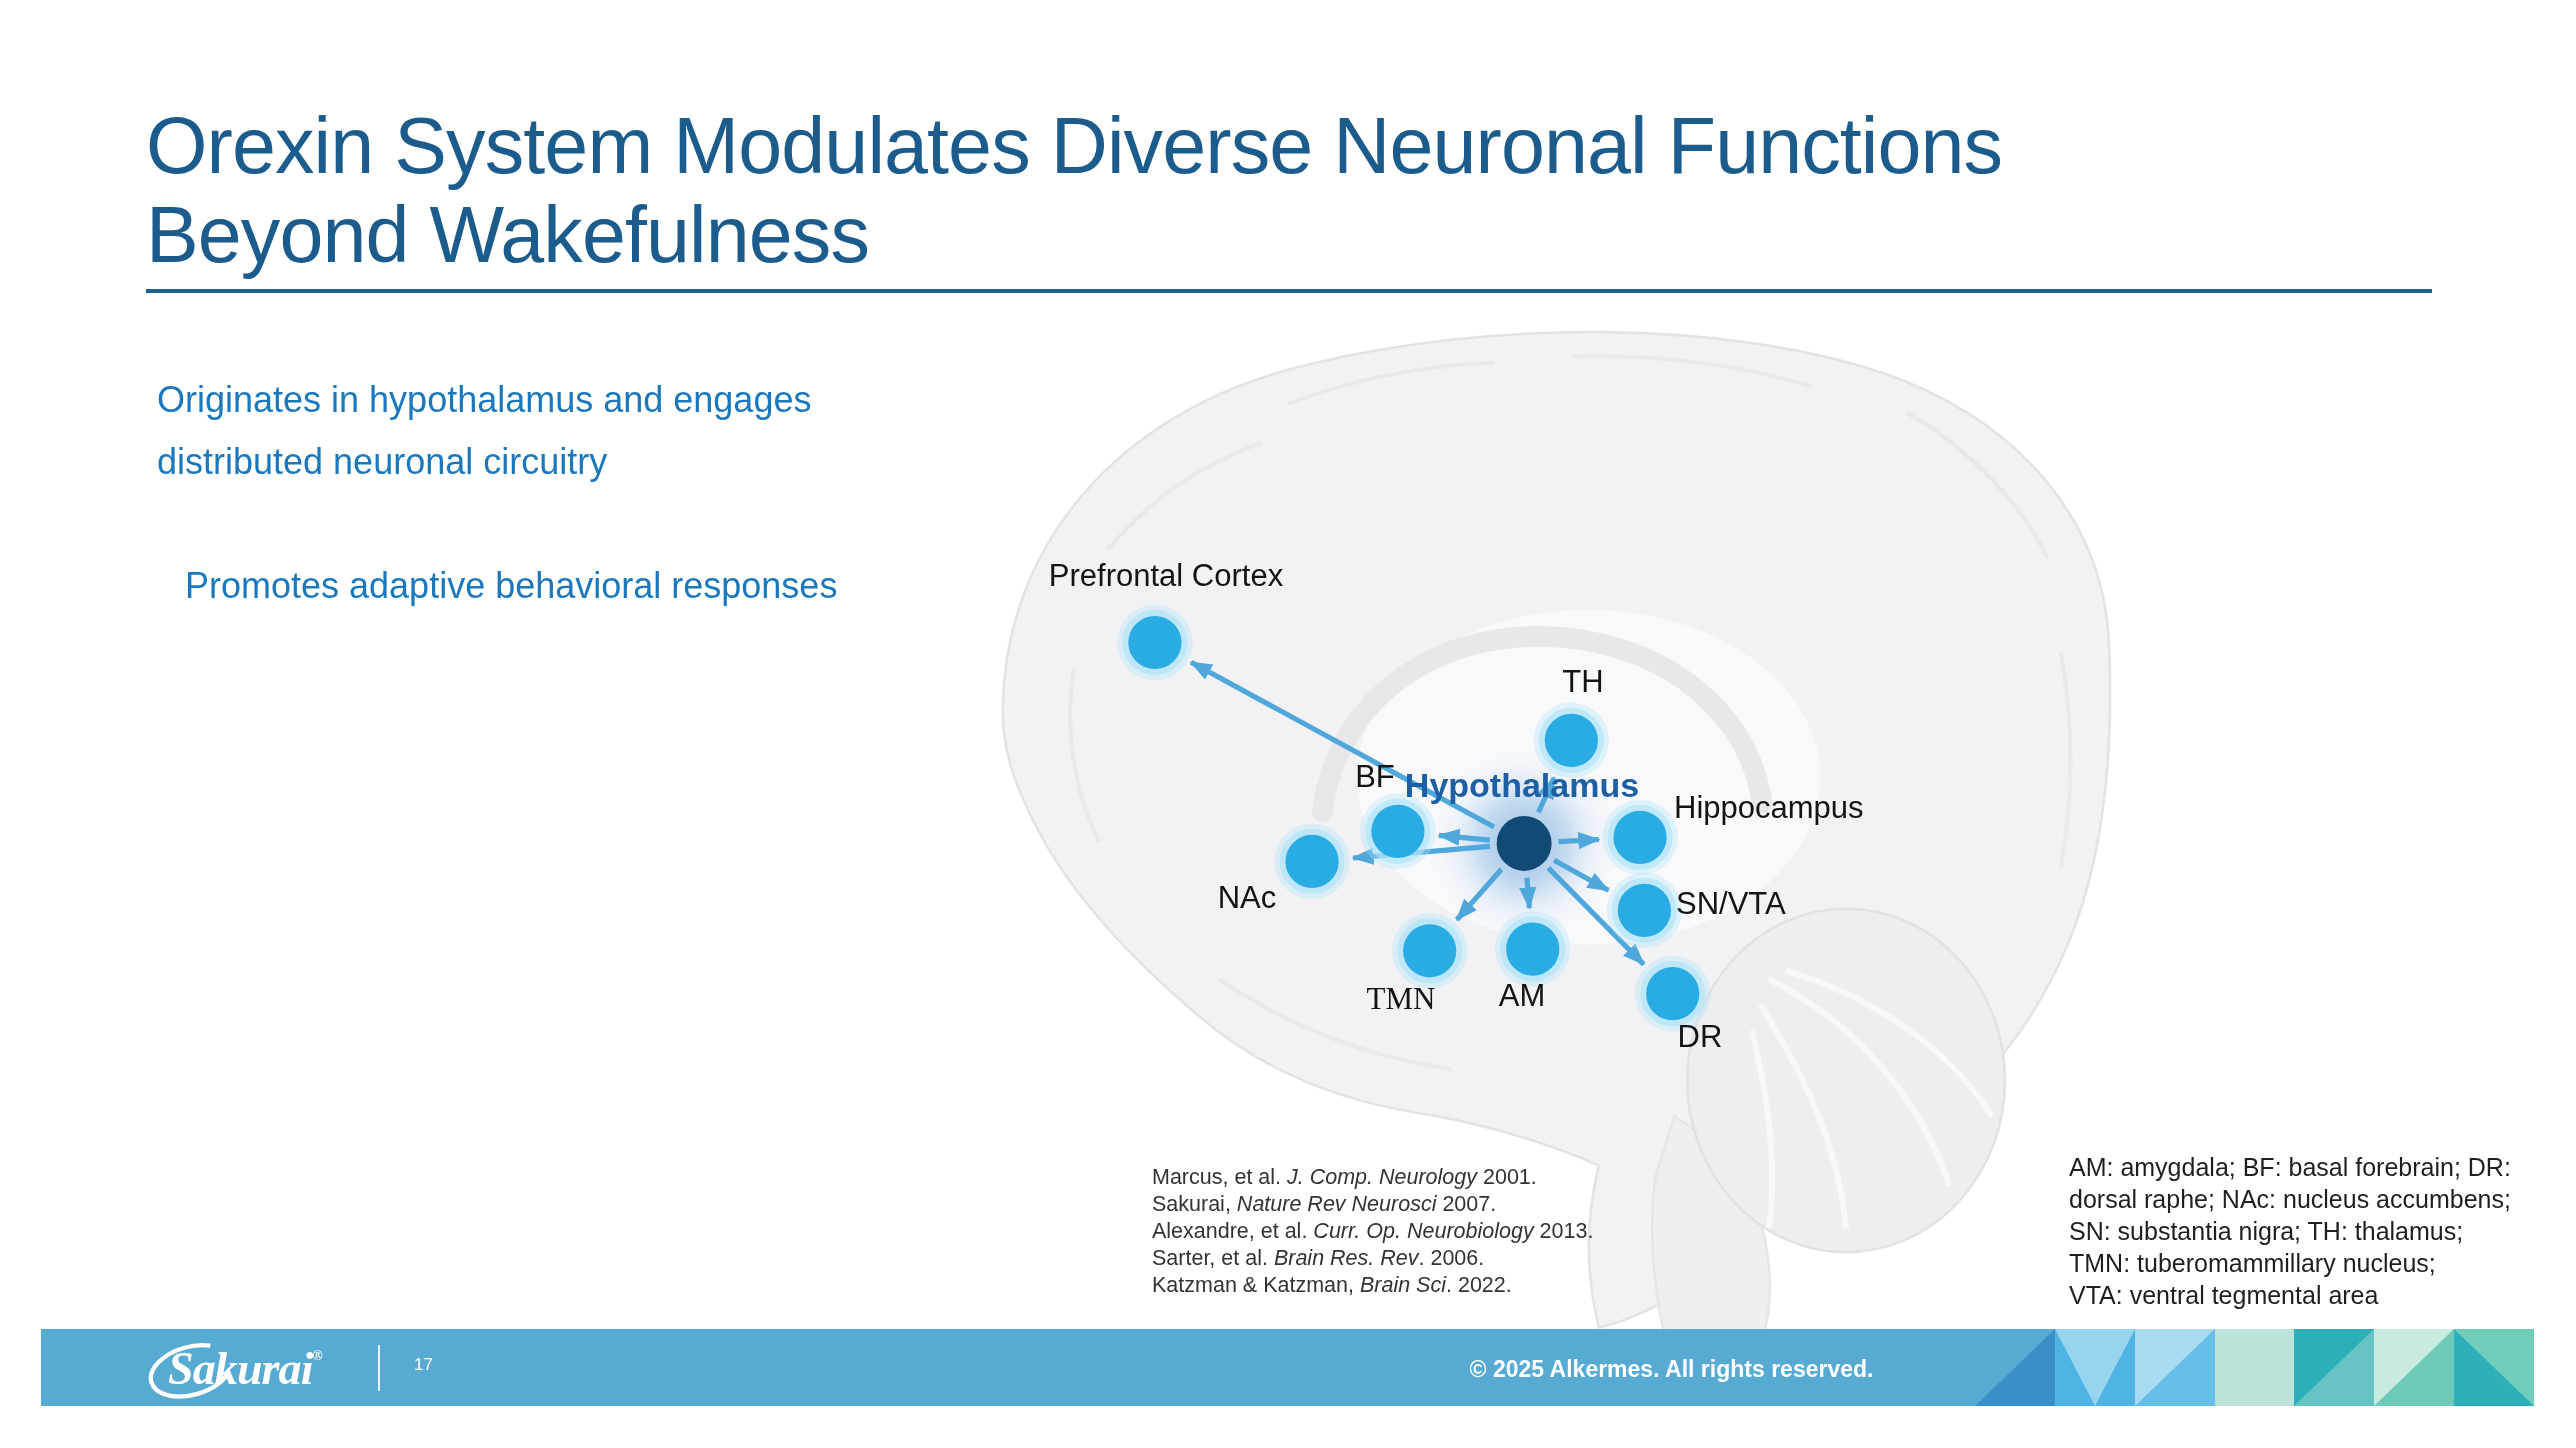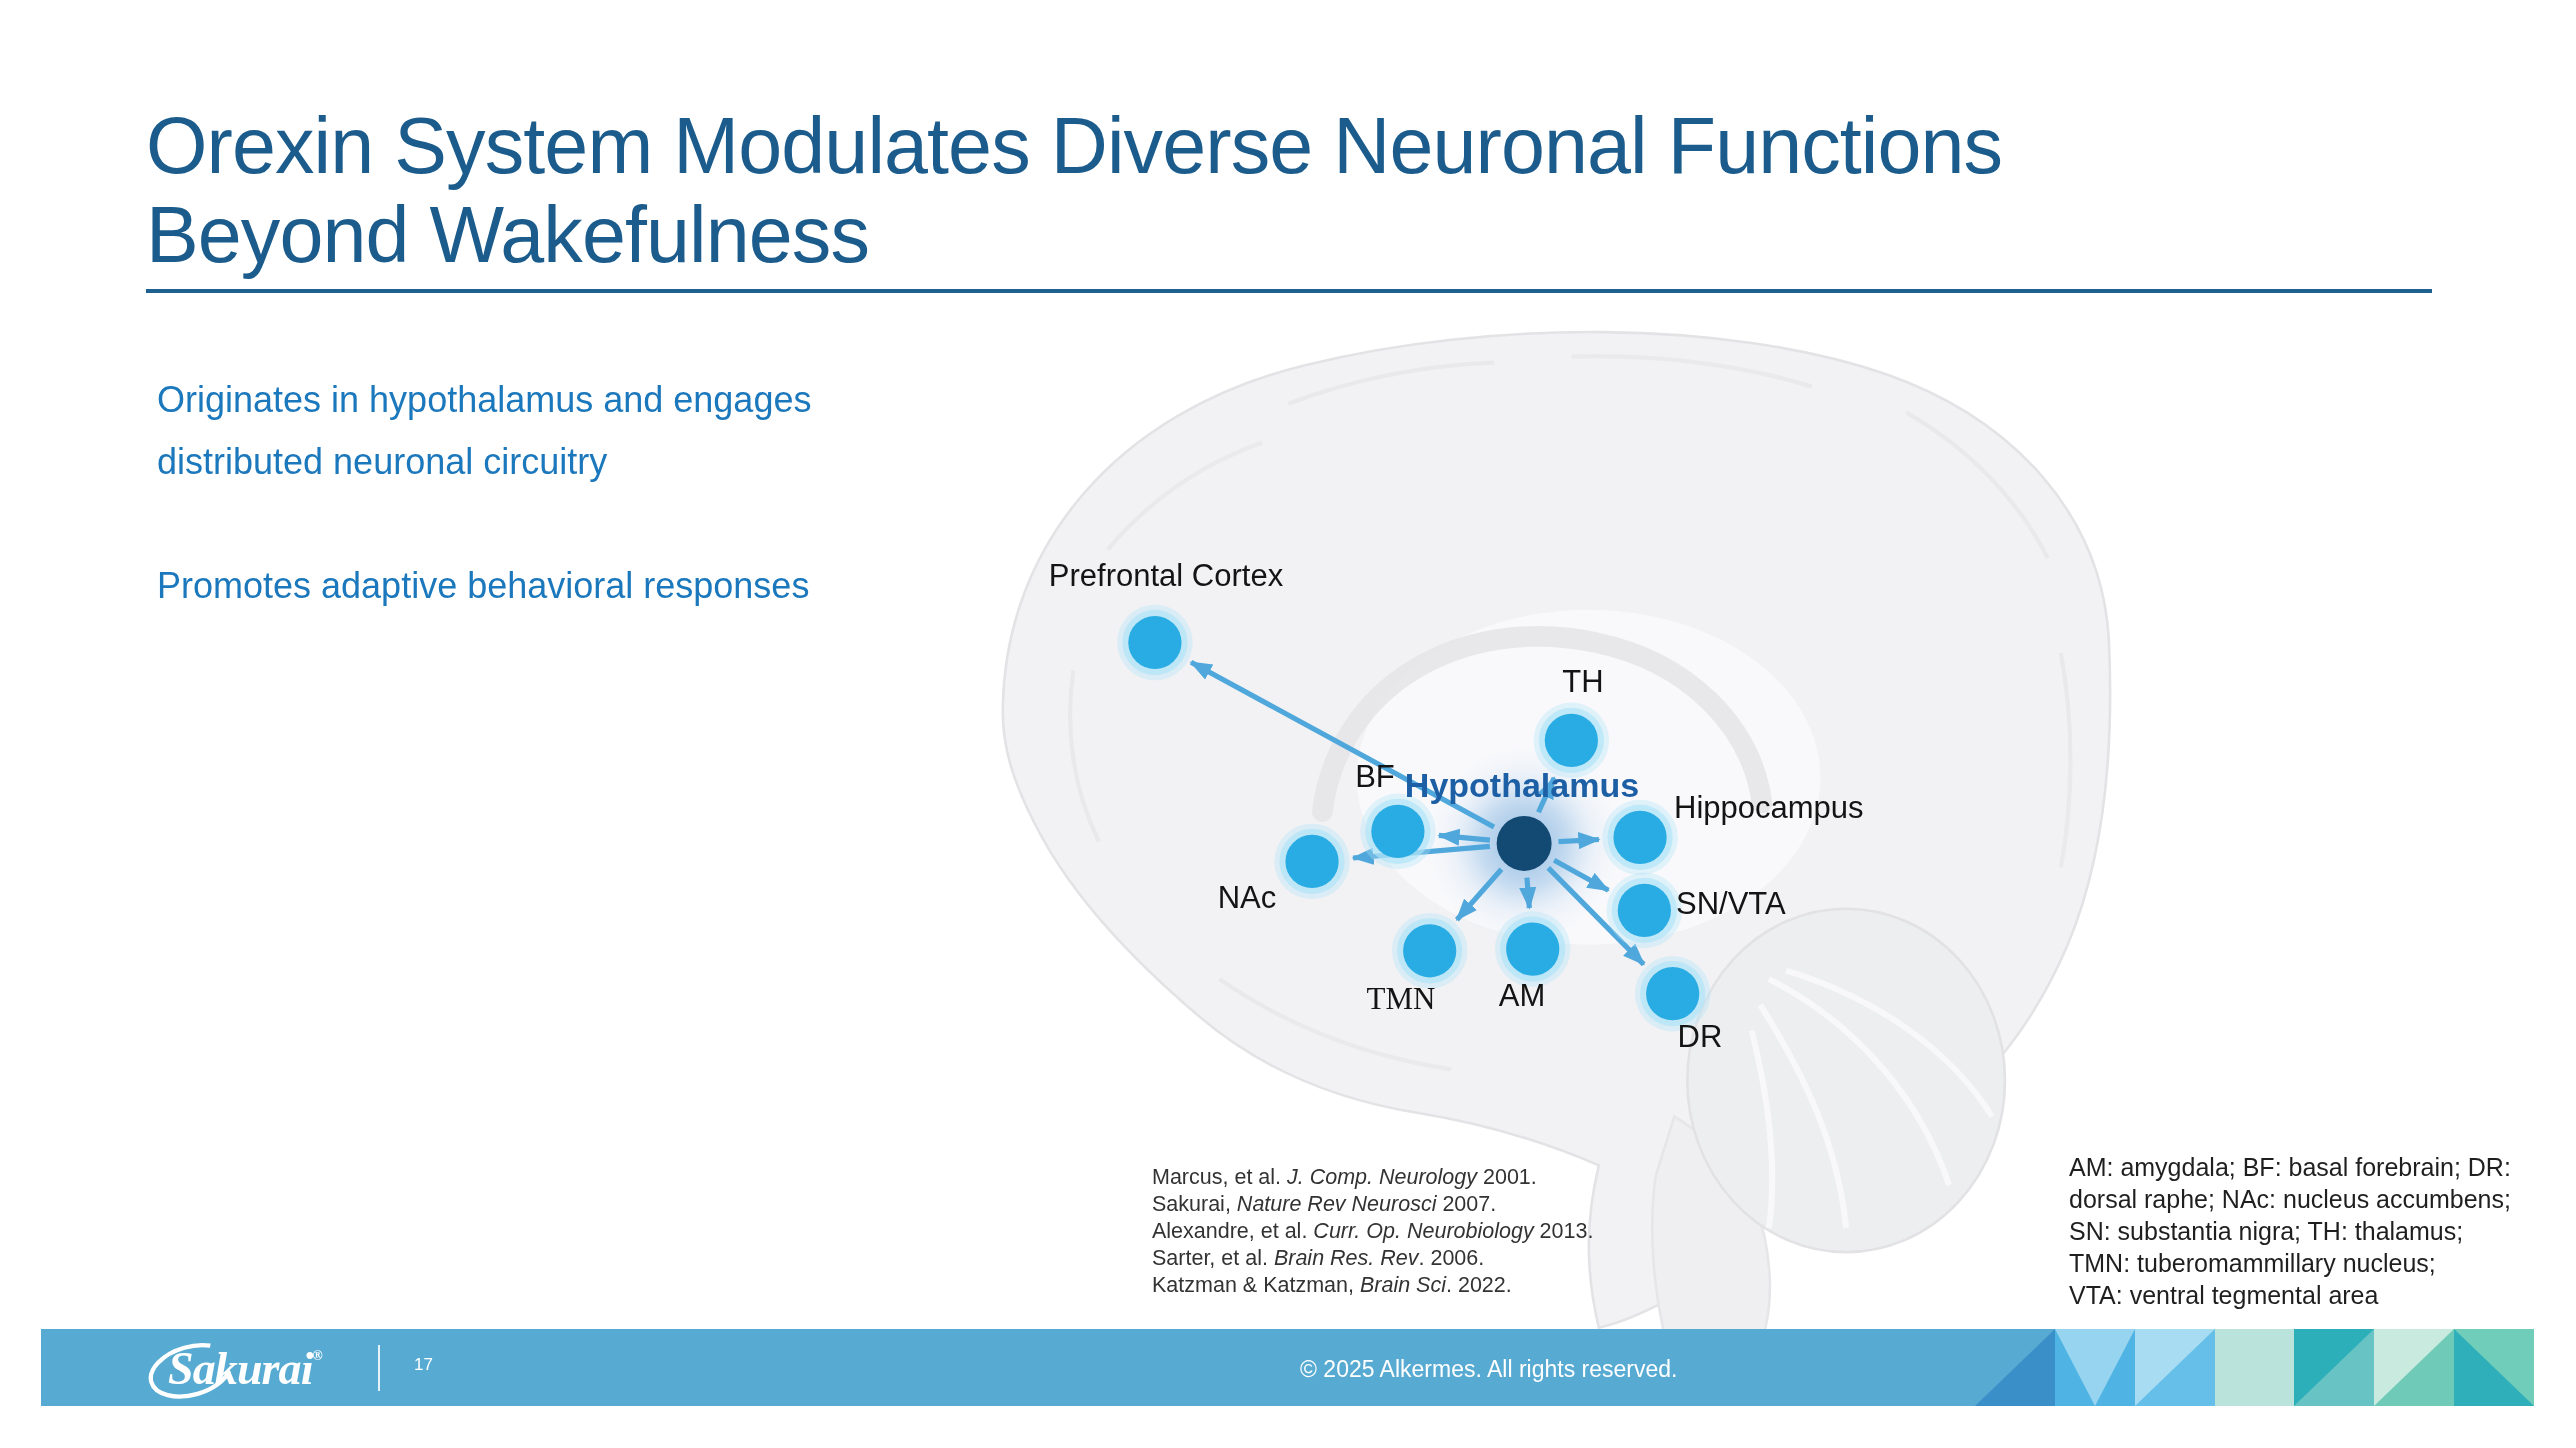--- a/index.html
+++ b/index.html
@@ -9,21 +9,21 @@
 
   
   #title{left:146px;top:101px;width:2318px;color:#1C5C8C;font-size:79px;
          line-height:89px;font-weight:400;letter-spacing:-0.9px;}
   #title-rule{left:146px;top:289px;width:2286px;height:4.3px;background:#1E6090;}
 
   
   #intro{left:157px;top:369px;width:902px;color:#1B78BC;font-size:36px;line-height:62px;}
   #intro .hd{font-weight:bold;}
   #intro .p1{white-space:pre-line;}
-  #intro .p2{margin-top:62px;}
+  #intro .p2{margin-top:62px;margin-left:28px;}
 
   
   #diagram-svg{left:0;top:0;}
   .node-label{position:absolute;color:#141414;font-size:31px;white-space:nowrap;}
   .node-label.center{transform:translate(-50%,-50%);}
   .node-label.left{transform:translate(0,-50%);}
   #hub-label{position:absolute;color:#1D5FA5;font-size:34px;font-weight:bold;
              white-space:nowrap;transform:translate(-50%,-50%);}
 
   
@@ -35,21 +35,21 @@
 
   
   #footer-bar{left:41px;top:1329px;width:2493px;height:77px;background:#57AAD2;}
   #logo{left:146px;top:1340px;width:275px;height:60px;color:#fff;}
   #logo .word{position:absolute;left:22px;top:1.7px;font-family:"Liberation Serif",serif;
               font-style:italic;font-weight:bold;font-size:46px;letter-spacing:-0.9px;}
   #logo .reg{font-size:13.7px;vertical-align:24px;letter-spacing:0;}
   #logo svg{position:absolute;left:0;top:0;}
   #footer-sep{left:378px;top:1345px;width:1.7px;height:46px;background:rgba(255,255,255,.85);}
   #page-num{left:414px;top:1355px;color:#fff;font-size:17px;}
-  #copyright{left:1300px;top:1356px;width:595px;text-align:left;color:#fff;font-size:23px;}
+  #copyright{left:1374px;top:1356px;width:595px;text-align:center;color:#fff;font-size:23px;font-weight:bold;}
   #pattern{left:1975px;top:1329px;width:559px;height:77px;}
   .psq{position:absolute;top:0;width:80px;height:77px;}
   .psq .tri{position:absolute;inset:0;}
   .tri-br{clip-path:polygon(0 100%,100% 0,100% 100%);}
   .tri-down{clip-path:polygon(0 0,100% 0,50% 100%);}
   .tri-ll{clip-path:polygon(0 0,100% 100%,0 100%);}
 </style>
 </head>
 <body>
 

